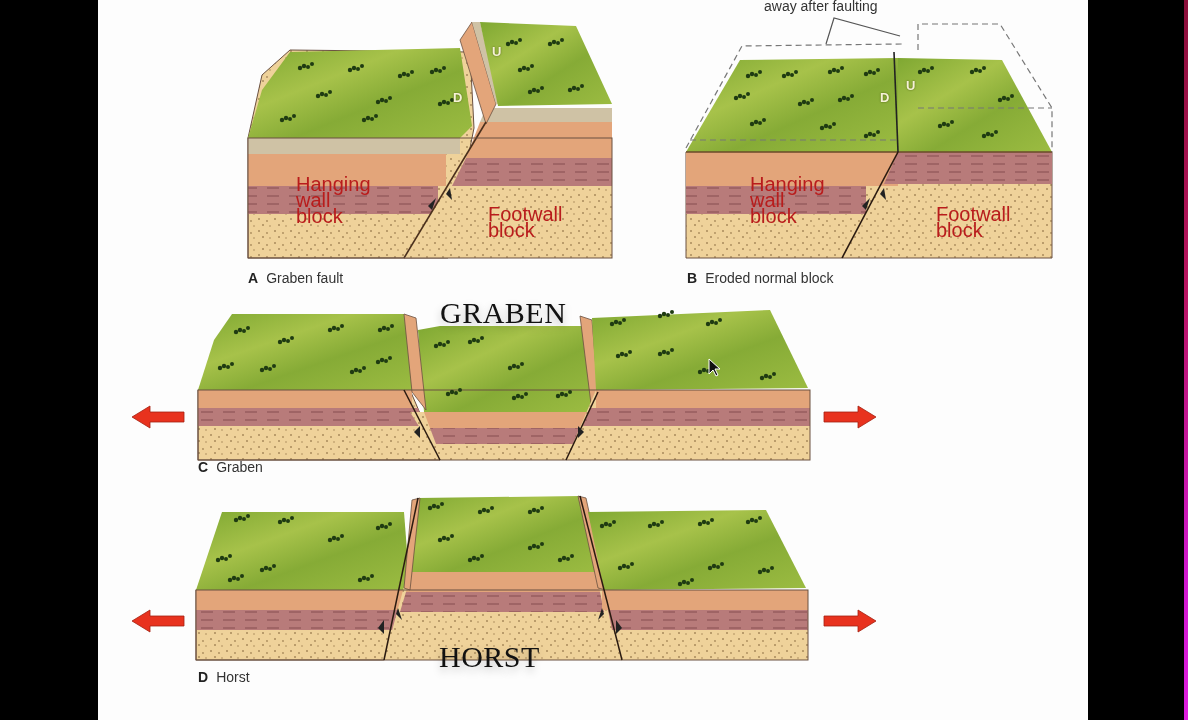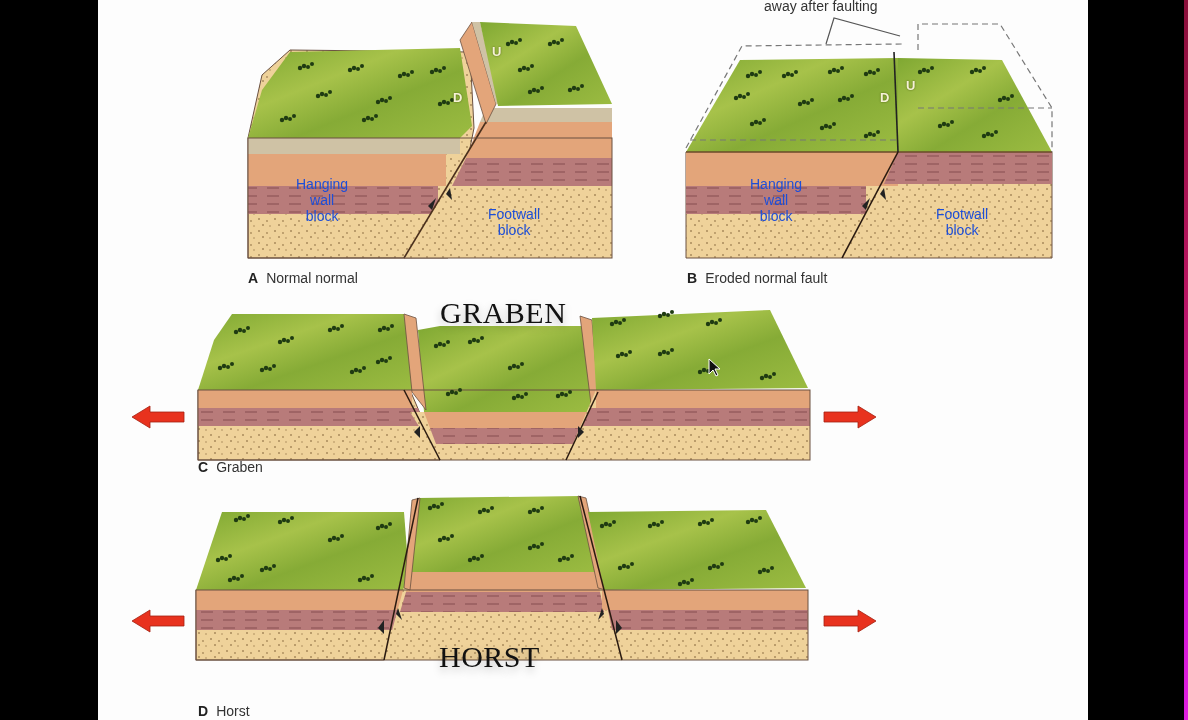--- a/index.html
+++ b/index.html
@@ -5,21 +5,21 @@
   html,body{margin:0;padding:0;background:#000;}
   body{width:1188px;height:720px;position:relative;overflow:hidden;font-family:"Liberation Sans",sans-serif;}
   .letterbox-left{position:absolute;left:0;top:0;width:98px;height:720px;background:#000;}
   .letterbox-right{position:absolute;left:1088px;top:0;width:100px;height:720px;background:#000;}
   .letterbox-edge{position:absolute;left:1184px;top:0;width:4px;height:720px;background:linear-gradient(#8a0f3a,#b81560 40%,#d21ad0 80%,#e020e0);}
   .slide{position:absolute;left:98px;top:0;width:990px;height:720px;background:#fdfdfd;}
   svg.dia{position:absolute;left:0;top:0;}
   .caption{position:absolute;font-size:14px;color:#333;white-space:nowrap;}
   .caption b{font-weight:bold;margin-right:8px;color:#222;}
   .overlay-title{position:absolute;font-family:"Liberation Serif",serif;font-size:30px;color:#111;letter-spacing:0.5px;text-shadow:0 4px 8px rgba(0,0,0,0.25);white-space:nowrap;}
-  .lbl{position:absolute;font-size:14px;color:#1d4ed8;text-align:center;line-height:16px;white-space:nowrap;}
+  .lbl{position:absolute;font-size:20px;color:#b91c1c;line-height:16px;white-space:nowrap;}
   .du{position:absolute;font-size:13px;color:#f6f2d6;font-weight:bold;text-shadow:0 0 2px #4a5a10;}
   .note{position:absolute;font-size:14px;color:#333;white-space:nowrap;}
   .cursor{position:absolute;}
 </style>
 </head>
 <body>
 
 <div class="letterbox-left"></div>
 <div class="letterbox-right"></div>
 <div class="letterbox-edge"></div>
@@ -234,38 +234,38 @@
   <div>Hanging</div>
   <div>wall</div>
   <div>block</div>
 </div>
 <div class="lbl" style="left:390px;top:206px;">
   <div>Footwall</div>
   <div>block</div>
 </div>
 <div class="du" style="left:355px;top:90px;">D</div>
 <div class="du" style="left:394px;top:44px;">U</div>
-<div class="caption" style="left:150px;top:270px;"><b>A</b><span>Normal normal</span></div>
+<div class="caption" style="left:150px;top:270px;"><b>A</b><span>Graben fault</span></div>
 
 <div class="note" style="left:666px;top:-2px;">away after faulting</div>
 <div class="lbl" style="left:652px;top:176px;">
   <div>Hanging</div>
   <div>wall</div>
   <div>block</div>
 </div>
 <div class="lbl" style="left:838px;top:206px;">
   <div>Footwall</div>
   <div>block</div>
 </div>
 <div class="du" style="left:782px;top:90px;">D</div>
 <div class="du" style="left:808px;top:78px;">U</div>
-<div class="caption" style="left:589px;top:270px;"><b>B</b><span>Eroded normal fault</span></div>
+<div class="caption" style="left:589px;top:270px;"><b>B</b><span>Eroded normal block</span></div>
 
 <div class="overlay-title" style="left:342px;top:296px;">GRABEN</div>
 <div class="caption" style="left:100px;top:459px;"><b>C</b><span>Graben</span></div>
 
 <div class="overlay-title" style="left:341px;top:640px;">HORST</div>
-<div class="caption" style="left:100px;top:669px;margin-top:34px;"><b>D</b><span>Horst</span></div>
+<div class="caption" style="left:100px;top:669px;"><b>D</b><span>Horst</span></div>
 
 <svg class="cursor" style="left:610px;top:358px;" width="14" height="20" viewBox="0 0 14 20">
   <polygon points="1,1 1,16 5,12 8,18 10,17 7,11 12,11" fill="#111" stroke="#fff" stroke-width="1"></polygon>
 </svg>
 </div>
 
 </body></html>

